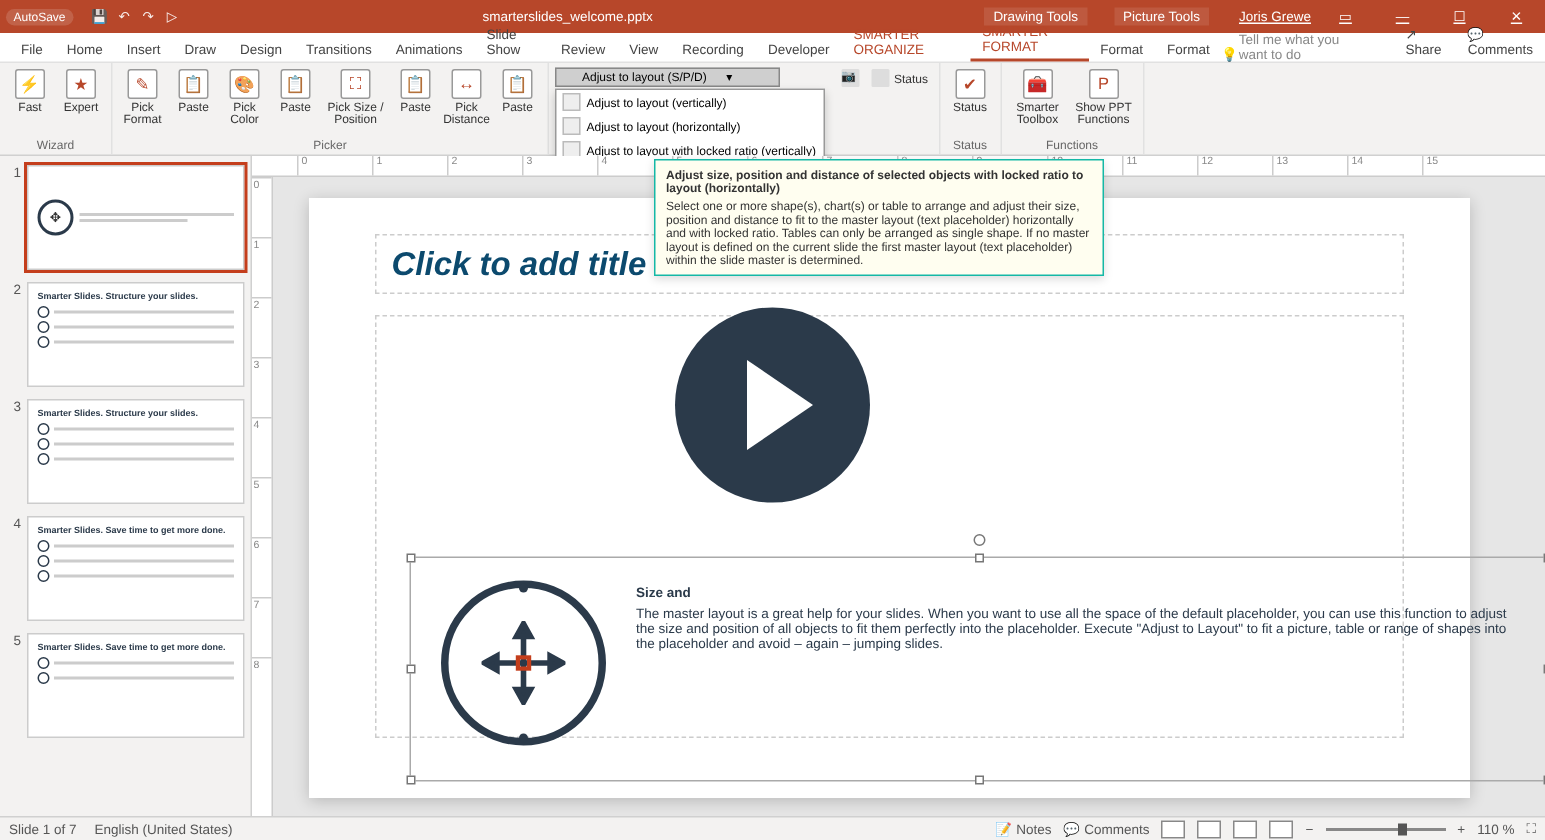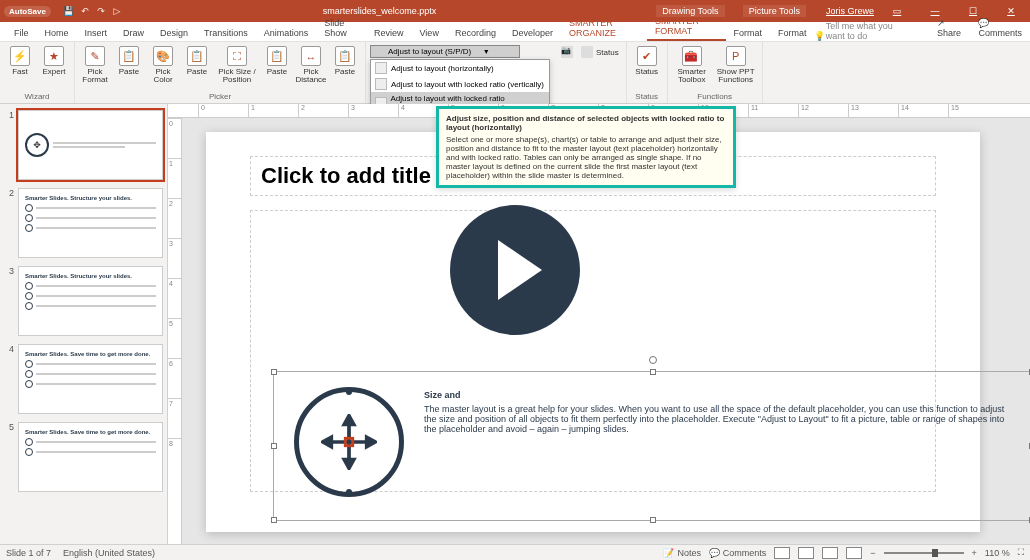--- a/index.html
+++ b/index.html
@@ -1,21 +1,21 @@
 <!DOCTYPE html>
 <html><head>
 <meta charset="utf-8">
 <style>
 * { margin: 0; padding: 0; box-sizing: border-box; font-family: "Segoe UI", Arial, sans-serif; }
 body { width: 1030px; height: 560px; background: #fff; overflow: hidden; font-size: 10px; position: relative; }
 
 
 .titlebar { height: 22px; background: #b7472a; display: flex; align-items: center; color: #fff; font-size: 9px; padding: 0 4px; }
 .titlebar .left { display: flex; gap: 6px; align-items: center; }
-.titlebar .autosave { background: rgba(255,255,255,.15); padding: 1px 5px; border-radius: 8px; font-size: 8px; font-weight: bold; }
+.titlebar .autosave { background: rgba(255,255,255,.15); padding: 1px 5px; border-radius: 8px; font-size: 8px; }
 .titlebar .qat { display: flex; gap: 4px; margin-left: 6px; }
 .titlebar .qat span { width: 12px; height: 12px; display: inline-flex; align-items: center; justify-content: center; opacity: .9; }
 .titlebar .center { flex: 1; text-align: center; }
 .titlebar .tools { margin: 0 20px; display: flex; gap: 18px; }
 .titlebar .tools span { background: rgba(255,255,255,.1); padding: 1px 6px; }
 .titlebar .right { display: flex; gap: 8px; align-items: center; text-decoration: underline; }
 .titlebar .winbtn { width: 30px; text-align: center; }
 
 
 .tabs { height: 20px; background: #fff; border-bottom: 1px solid #e1e1e1; display: flex; align-items: flex-end; padding-left: 6px; font-size: 9px; }
@@ -39,21 +39,21 @@
 .dropdown-emu {
   position: relative; display: flex; flex-direction: column; gap: 1px;
 }
 .dd-head { background: #cfcfcf; border: 1px solid #888; padding: 1px 4px; font-size: 8px; display:flex; align-items:center; gap:13px; width: 150px; }
 .dd-list { background: #fff; border: 1px solid #999; width: 180px; box-shadow: 0 2px 6px rgba(0,0,0,.2); }
 .dd-item { display: flex; align-items: center; gap: 4px; padding: 2px 4px; font-size: 8px; }
 .dd-item .sico { width: 12px; height: 12px; background: #eee; border:1px solid #bbb; }
 .dd-item.hl { background: #d0d0d0; }
 
 
-.tooltip { position: absolute; top: 106px; left: 436px; width: 300px; background: #fffef0; border: 3px solid #14b8a6; padding: 5px 7px; font-size: 8px; color: #333; z-index: 50; box-shadow: 0 2px 6px rgba(0,0,0,.15); }
+.tooltip { position: absolute; top: 106px; left: 436px; width: 300px; background: #fffef0; border: 1px solid #14b8a6; padding: 5px 7px; font-size: 8px; color: #333; z-index: 50; box-shadow: 0 2px 6px rgba(0,0,0,.15); }
 .tooltip .th { font-weight: bold; margin-bottom: 3px; }
 
 
 .main { display: flex; height: 440px; }
 .thumbs { width: 168px; background: #f3f2f1; border-right: 1px solid #d0d0d0; overflow-y: auto; padding: 6px 4px; }
 .thumb { display: flex; gap: 4px; margin-bottom: 8px; }
 .thumb .num { width: 10px; font-size: 9px; color: #555; text-align: right; }
 .thumb .img { flex: 1; height: 70px; background: #fff; border: 1px solid #ccc; padding: 6px; font-size: 5px; color: #333; overflow:hidden; }
 .thumb.active .img { outline: 2px solid #c43e1c; }
 .thumb .img .tt { font-weight: bold; font-size: 6px; margin-bottom: 3px; color:#2b3a4a; }
@@ -62,21 +62,21 @@
 .thumb .img .tl { height:2px; background:#ccc; flex:1; }
 
 .canvas { flex: 1; background: #e6e6e6; position: relative; overflow: hidden; }
 .rulerH { height: 14px; background: #fff; border-bottom: 1px solid #ccc; display:flex; font-size:7px; color:#888; padding-left: 30px; }
 .rulerH span { width: 50px; border-left:1px solid #ccc; padding-left:2px; }
 .rulerV { position:absolute; left:0; top:14px; bottom:0; width:14px; background:#fff; border-right:1px solid #ccc; display:flex; flex-direction:column; font-size:7px; color:#888; }
 .rulerV span { height:40px; border-top:1px solid #ccc; padding-top:1px; padding-left:1px; }
 
 .slide { position: absolute; left: 38px; top: 28px; width: 774px; height: 400px; background: #fff; box-shadow: 0 2px 10px rgba(0,0,0,.2); }
 .ph-title { position:absolute; left: 44px; top: 24px; right: 44px; height: 40px; border: 1px dashed #ccc; display:flex; align-items:center; padding-left:10px; }
-.ph-title span { color: #000000; font-size: 22px; font-weight: 600; }
+.ph-title span { color: #0c4a6e; font-size: 22px; font-weight: 600; font-style: italic; }
 .ph-body { position:absolute; left: 44px; top: 78px; right: 44px; bottom: 40px; border: 1px dashed #ccc; }
 
 .sel { position:absolute; left: 22px; top: 160px; width: 760px; height: 150px; border: 1px solid #aaa; }
 .sel::before, .sel::after { content:""; }
 .handle { position:absolute; width:6px; height:6px; background:#fff; border:1px solid #777; }
 .h-tl { left:-3px; top:-3px; } .h-tr { right:-3px; top:-3px; }
 .h-bl { left:-3px; bottom:-3px; } .h-br { right:-3px; bottom:-3px; }
 .h-tm { left:50%; top:-3px; margin-left:-3px; } .h-bm { left:50%; bottom:-3px; margin-left:-3px; }
 .h-ml { left:-3px; top:50%; margin-top:-3px; } .h-mr { right:-3px; top:50%; margin-top:-3px; }
 .rot { position:absolute; left:50%; top:-16px; width:8px; height:8px; border:1px solid #777; border-radius:50%; margin-left:-4px; background:#fff; }
@@ -213,20 +213,24 @@
     <div class="controls">
       <div class="dropdown-emu">
         <div class="dd-head">
           <span class="sico"></span>
           <span>Adjust to layout (S/P/D)</span>
           <span>▾</span>
         </div>
         <div class="dd-list">
           <div class="dd-item">
               <span class="sico"></span>
+              <span>Adjust to layout (vertically)</span>
+            </div>
+          <div class="dd-item">
+              <span class="sico"></span>
               <span>Adjust to layout (horizontally)</span>
             </div>
           <div class="dd-item">
               <span class="sico"></span>
               <span>Adjust to layout with locked ratio (vertically)</span>
             </div>
           <div class="dd-item hl">
               <span class="sico"></span>
               <span>Adjust to layout with locked ratio (horizontally)</span>
             </div>

